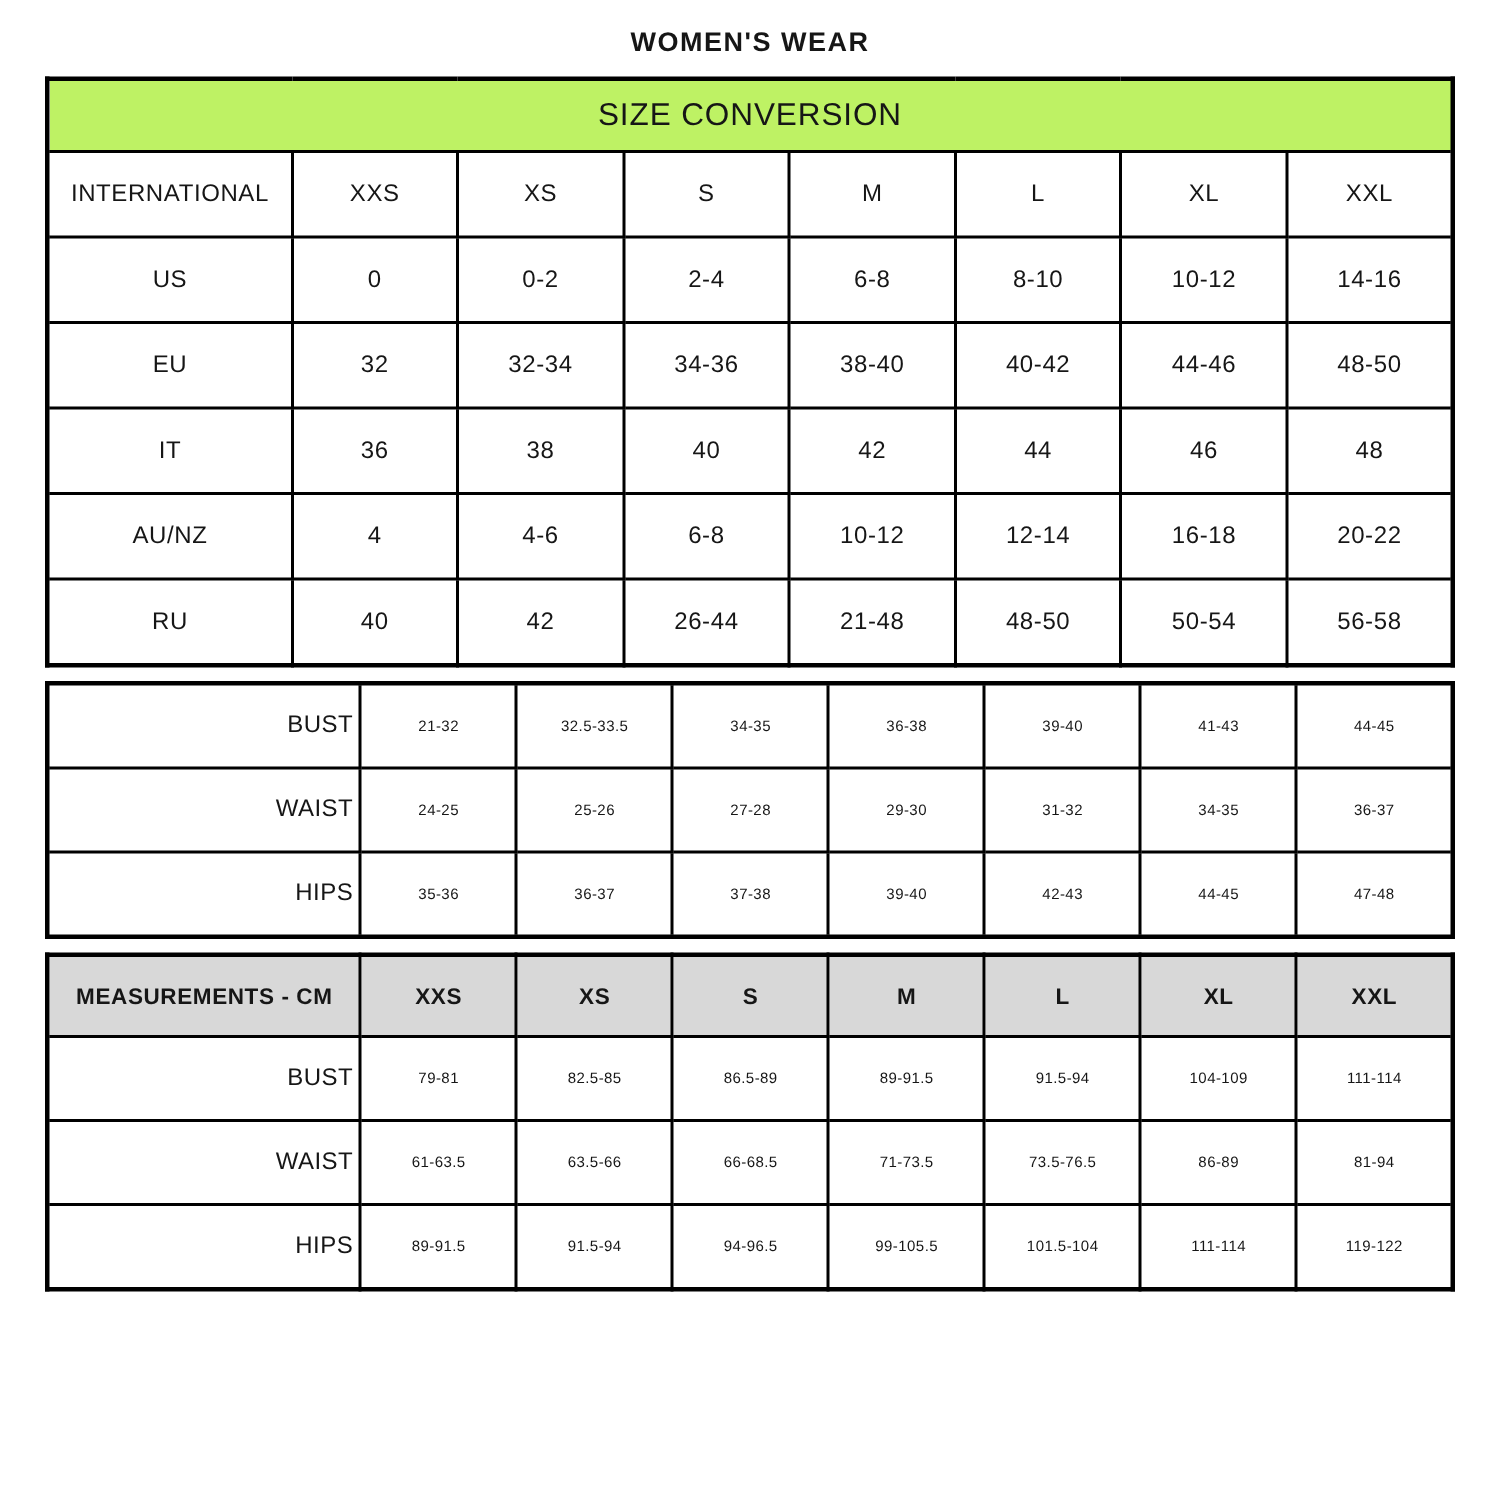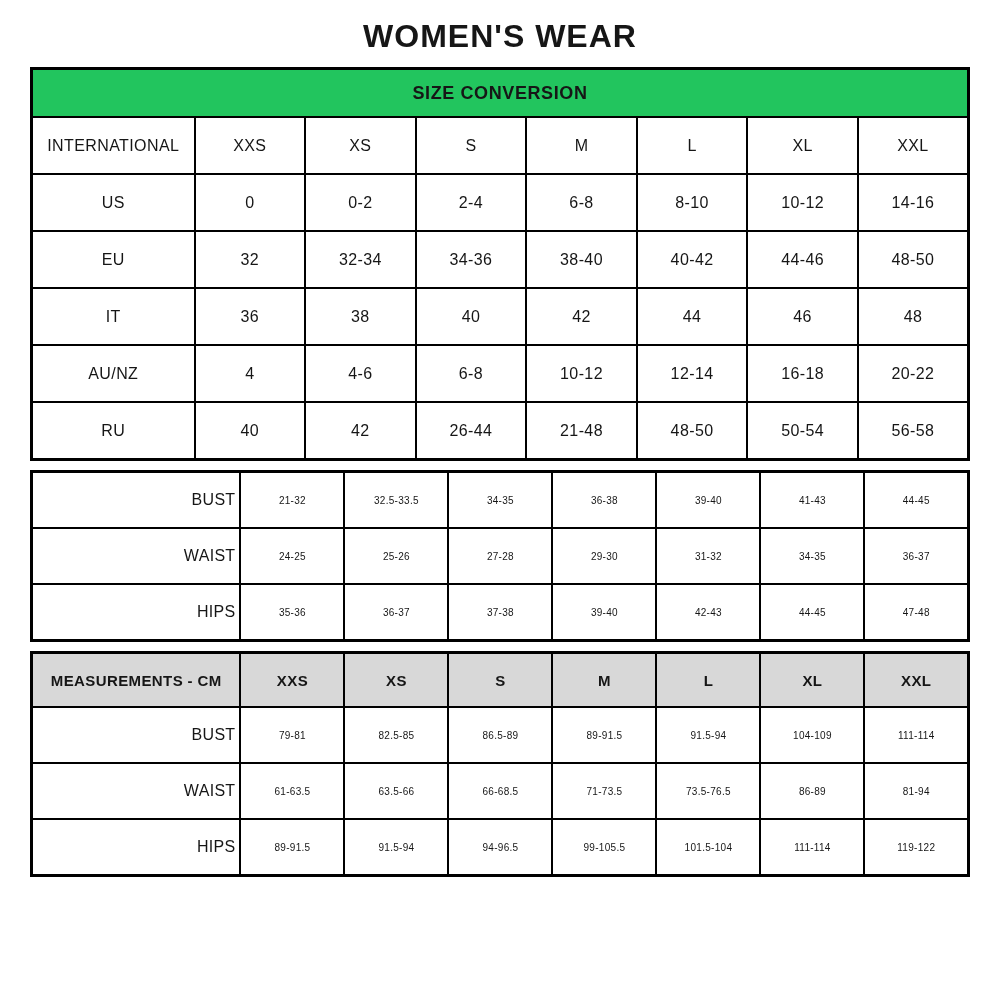--- a/index.html
+++ b/index.html
@@ -12,45 +12,45 @@
   .page {
     width: 1000px;
     height: 1000px;
     box-sizing: border-box;
     padding: 12px 30px 0 30px;
     background: #ffffff;
   }
   h1.page-title {
     margin: 6px 0 12px 0;
     text-align: center;
-    font-size: 32px;
+    font-size: 18px;
     font-weight: 700;
     letter-spacing: 1px;
   }
   table {
     width: 100%;
     border-collapse: collapse;
     table-layout: fixed;
     border: 3px solid #000;
     margin: 0 0 9px 0;
   }
   td, th {
     border: 2px solid #000;
     text-align: center;
     vertical-align: middle;
     padding: 0 4px;
     overflow: hidden;
     white-space: nowrap;
   }
   
   .t1 th.title-row {
-    background: #22c55e;
+    background: #bef264;
     height: 46px;
-    font-size: 18px;
-    font-weight: 700;
+    font-size: 21px;
+    font-weight: 400;
     letter-spacing: 0.6px;
   }
   .t1 td {
     height: 55px;
     font-size: 16px;
     font-weight: 400;
     letter-spacing: 0.4px;
   }
   
   .tm th {

